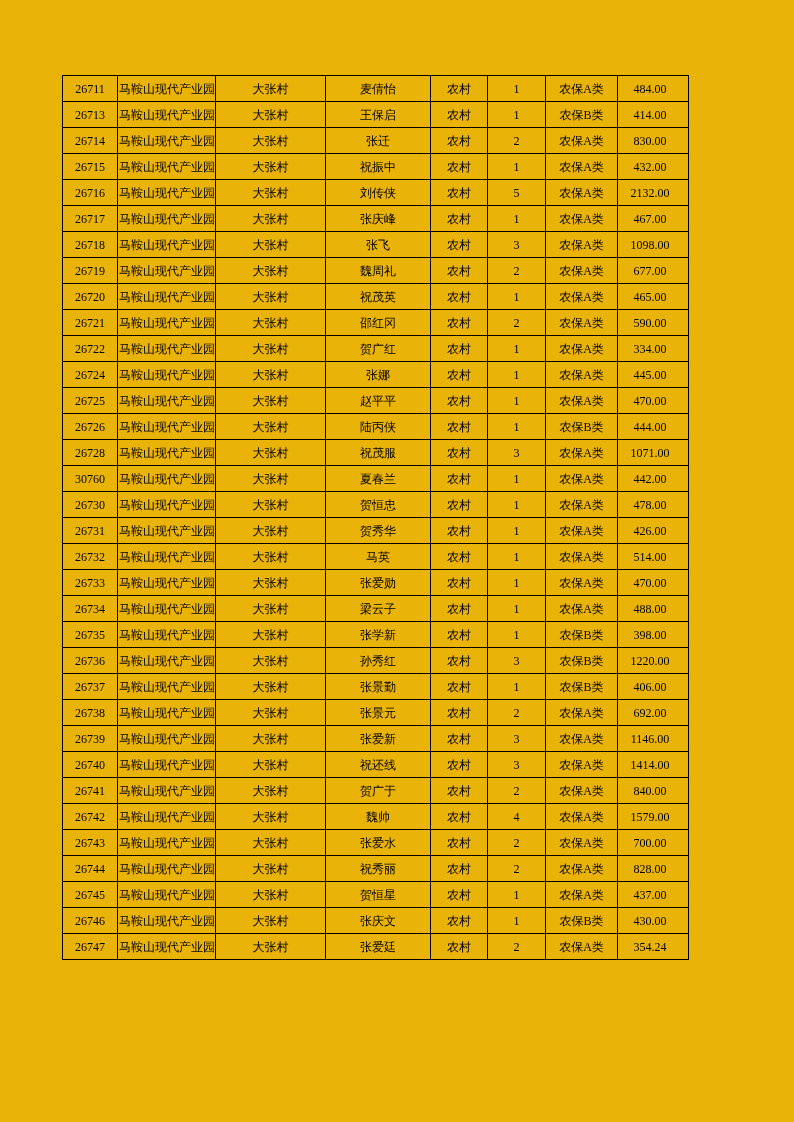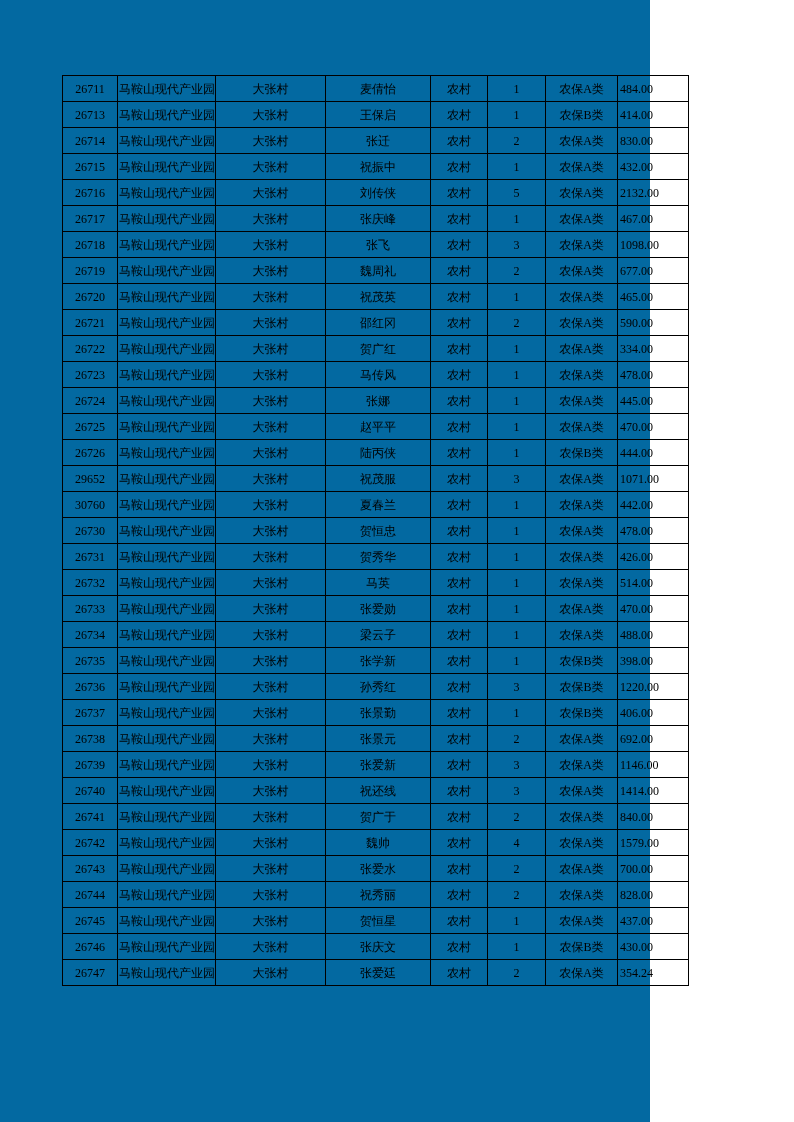--- a/index.html
+++ b/index.html
@@ -11,23 +11,23 @@
     width: 794px;
     height: 1122px;
     position: relative;
     font-family: "Liberation Serif", "DejaVu Serif", serif;
     color: #000000;
   }
   .page {
     position: absolute;
     left: 0;
     top: 0;
-    width: 650px;
+    width: 794px;
     height: 1122px;
-    background: #0369a1;
+    background: #eab308;
   }
   table.data-table {
     position: absolute;
     left: 62px;
     top: 75px;
     border-collapse: collapse;
     table-layout: fixed;
     width: 626px;
     font-size: 12px;
     line-height: 1;
@@ -48,21 +48,21 @@
   table.data-table col.c-res      { width: 57px; }
   table.data-table col.c-count    { width: 58px; }
   table.data-table col.c-cat      { width: 72px; }
   table.data-table col.c-amount   { width: 71px; }
   table.data-table td.cell-org {
     text-align: center;
     padding: 0 0 0 1px;
     font-family: Liberation Serif, serif;
   }
   table.data-table td.cell-amount {
-    text-align: left;
+    text-align: center;
     padding-right: 8px;
   }
 </style>
 </head>
 <body>
 
 <div class="page">
   <table class="data-table">
     <colgroup>
       <col class="c-id">
@@ -179,30 +179,20 @@
           <td>26722</td>
           <td class="cell-org">马鞍山现代产业园</td>
           <td>大张村</td>
           <td>贺广红</td>
           <td>农村</td>
           <td>1</td>
           <td>农保A类</td>
           <td class="cell-amount">334.00</td>
         </tr>
         <tr>
-          <td>26723</td>
-          <td class="cell-org">马鞍山现代产业园</td>
-          <td>大张村</td>
-          <td>马传风</td>
-          <td>农村</td>
-          <td>1</td>
-          <td>农保A类</td>
-          <td class="cell-amount">478.00</td>
-        </tr>
-        <tr>
           <td>26724</td>
           <td class="cell-org">马鞍山现代产业园</td>
           <td>大张村</td>
           <td>张娜</td>
           <td>农村</td>
           <td>1</td>
           <td>农保A类</td>
           <td class="cell-amount">445.00</td>
         </tr>
         <tr>
@@ -219,21 +209,21 @@
           <td>26726</td>
           <td class="cell-org">马鞍山现代产业园</td>
           <td>大张村</td>
           <td>陆丙侠</td>
           <td>农村</td>
           <td>1</td>
           <td>农保B类</td>
           <td class="cell-amount">444.00</td>
         </tr>
         <tr>
-          <td>29652</td>
+          <td>26728</td>
           <td class="cell-org">马鞍山现代产业园</td>
           <td>大张村</td>
           <td>祝茂服</td>
           <td>农村</td>
           <td>3</td>
           <td>农保A类</td>
           <td class="cell-amount">1071.00</td>
         </tr>
         <tr>
           <td>30760</td>

